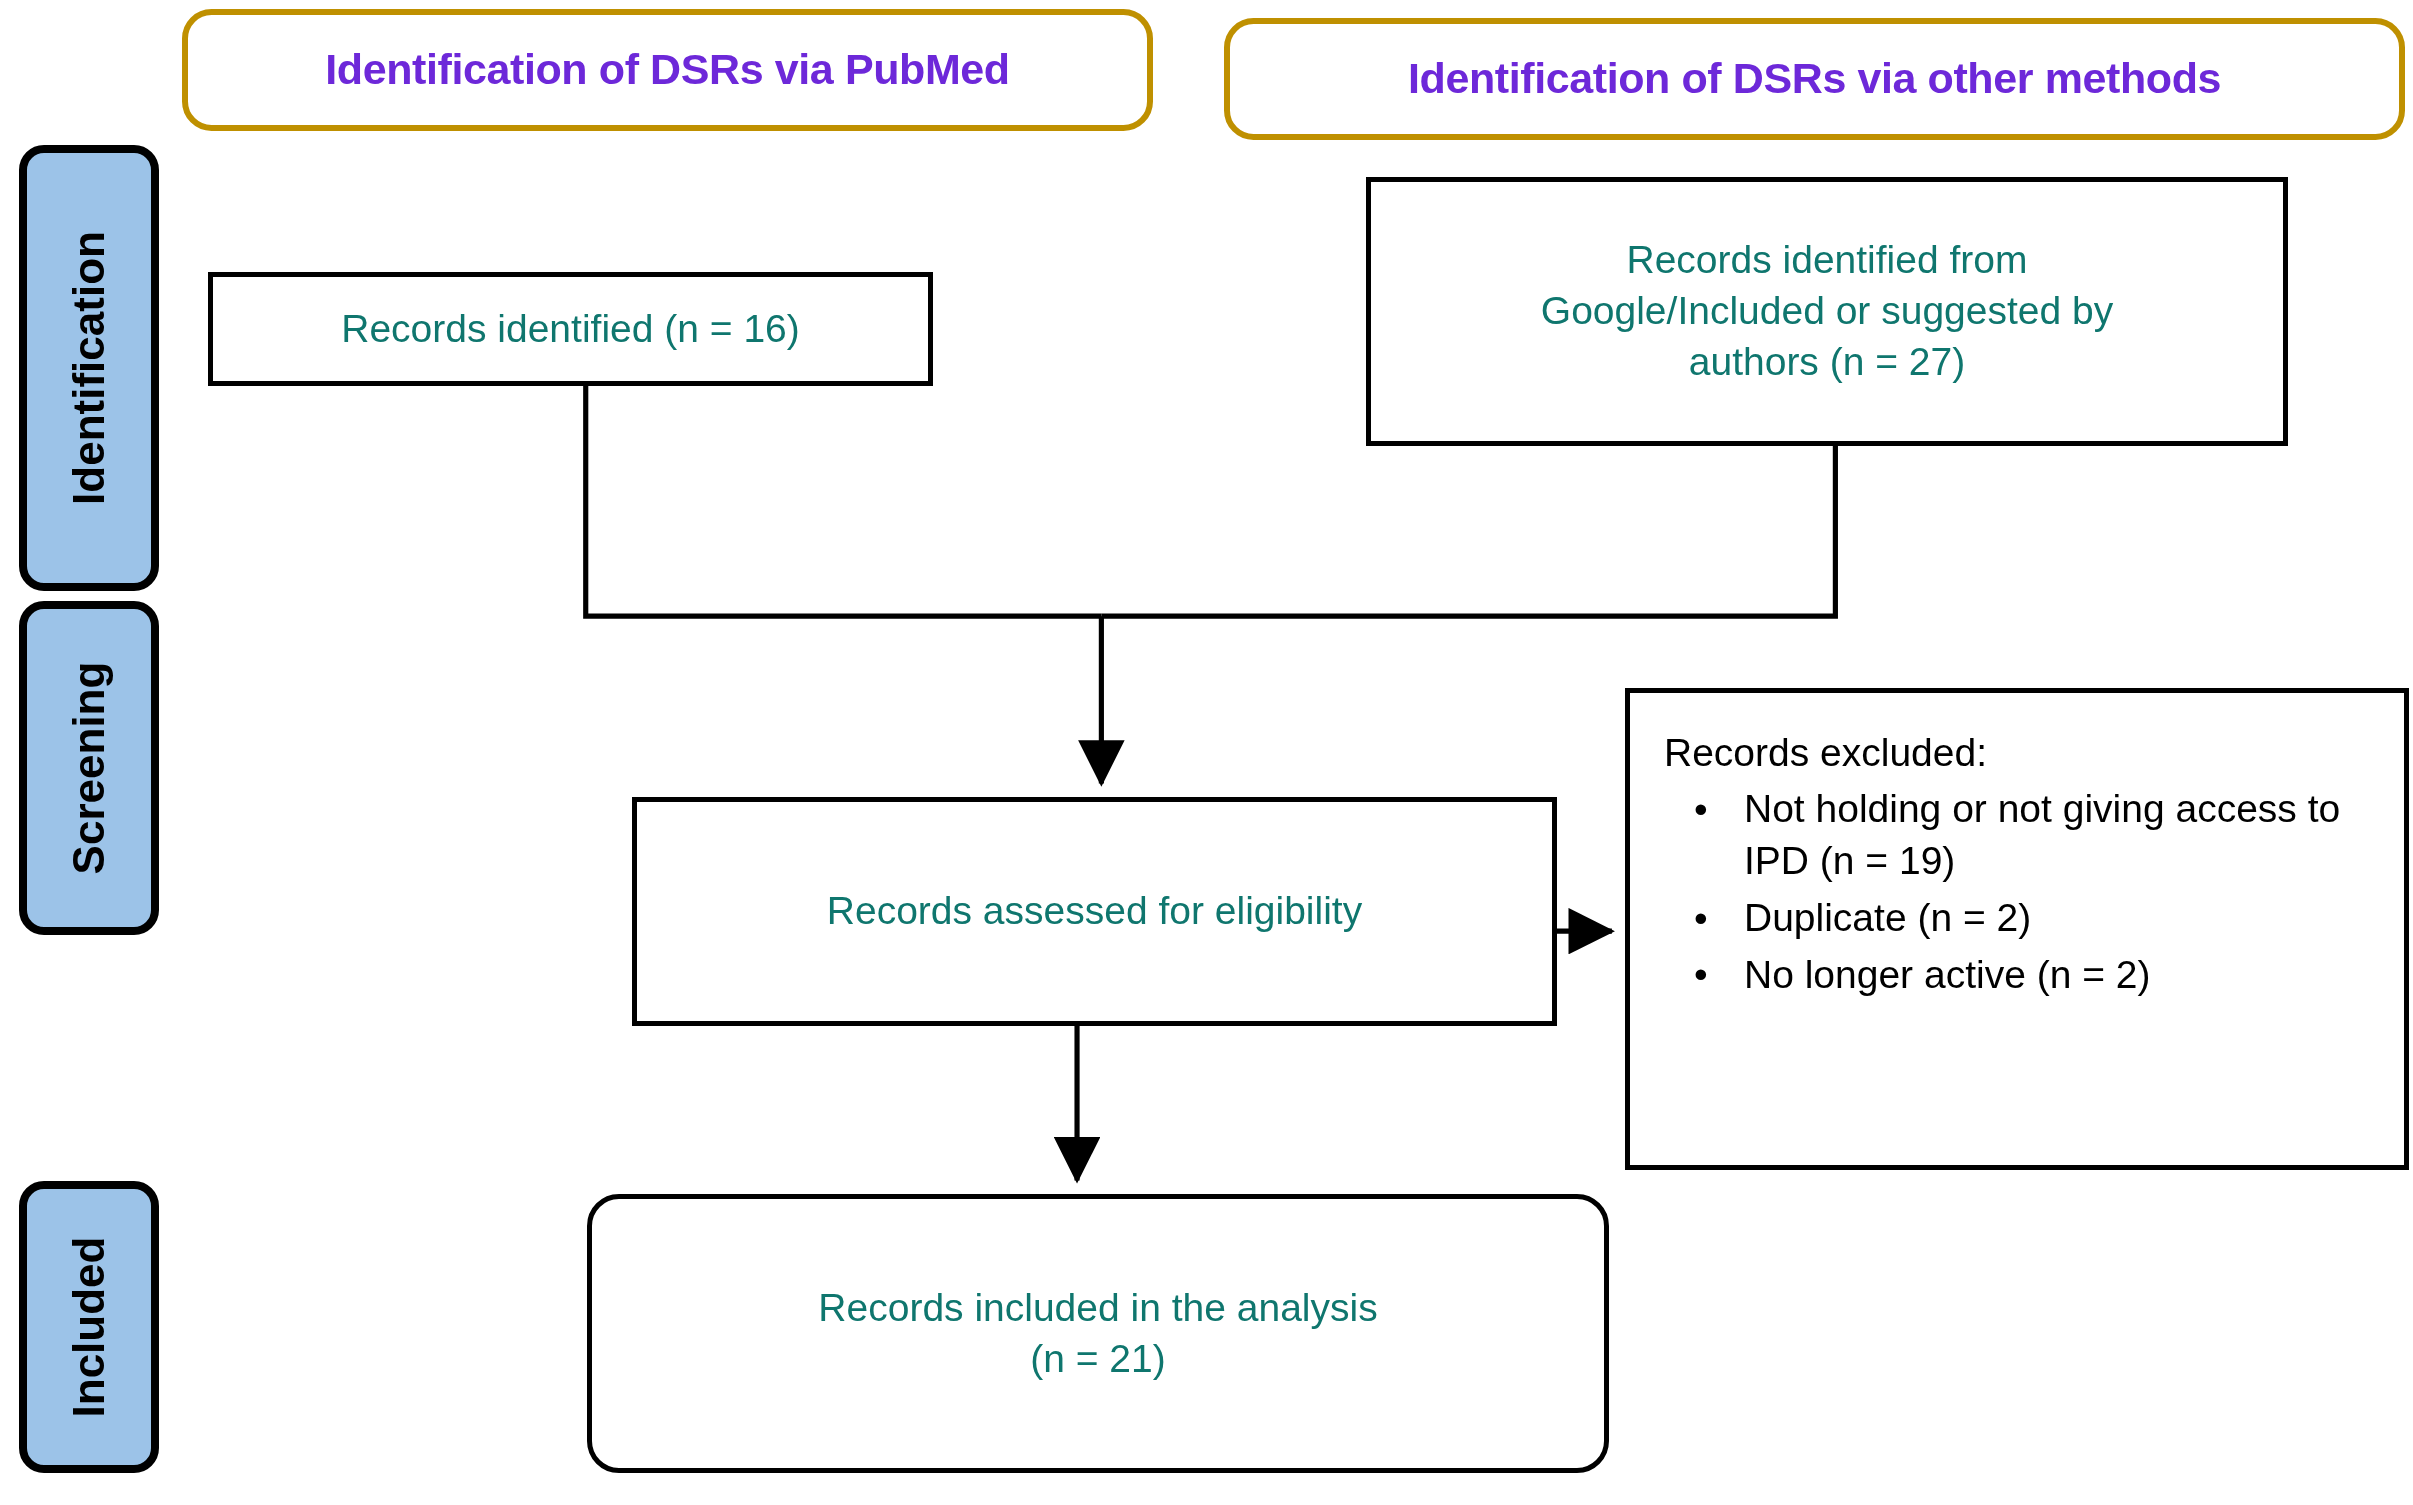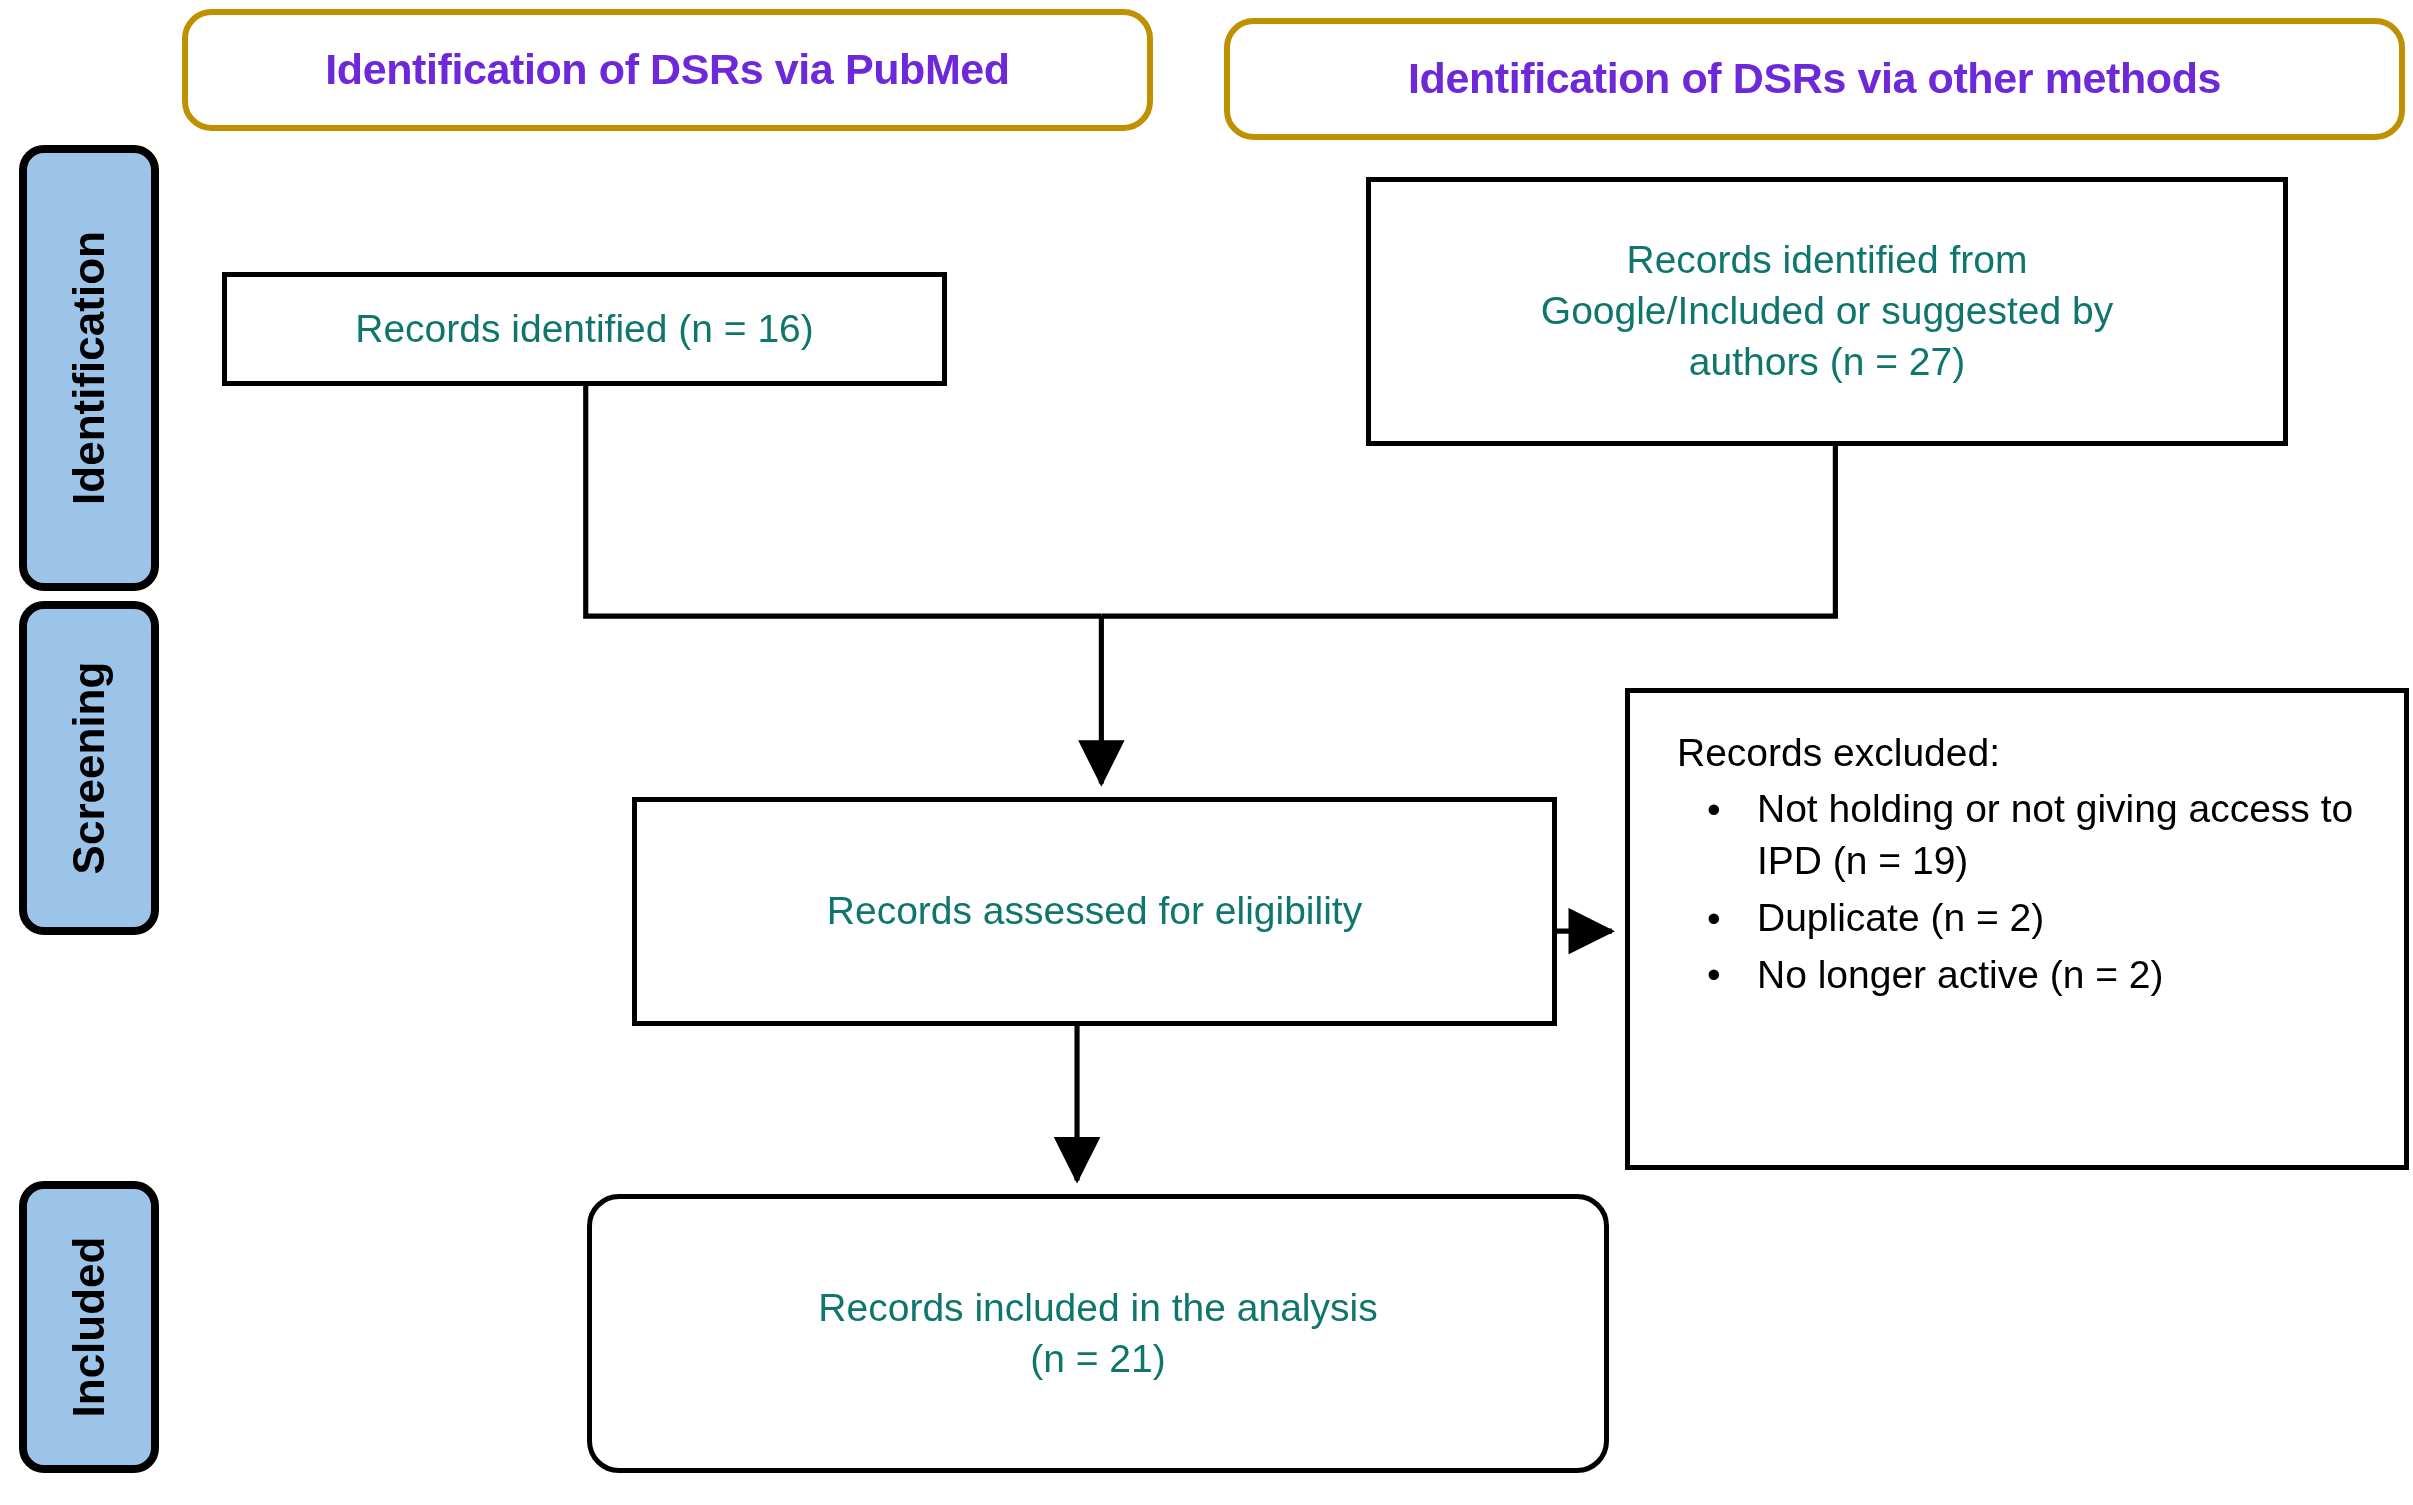--- a/index.html
+++ b/index.html
@@ -75,21 +75,21 @@
     color: #0f766e;
   }
 
   
   .excl-box {
     background: #ffffff;
     border: 5.2px solid #000000;
     display: flex;
     align-items: flex-start;
     justify-content: flex-start;
-    padding: 35px 22px 22px 47px;
+    padding: 35px 22px 22px 34px;
   }
   .excl-inner { width: 100%; }
   .excl-title {
     font-size: 39px;
     line-height: 1.30;
     color: #000000;
     margin: 0 0 4.4px 0;
   }
   ul.excl-list {
     margin: 0;
@@ -157,21 +157,21 @@
 
     <path d="M 2488,604 L 2488,835 L 1493,835" fill="none" stroke="#000000" stroke-width="7"></path>
 
     <path d="M 1493,835 L 1493,1062" fill="none" stroke="#000000" stroke-width="7" marker-end="url(#arrowhead)"></path>
 
     <path d="M 2110,1262 L 2185,1262" fill="none" stroke="#000000" stroke-width="7" marker-end="url(#arrowhead)"></path>
 
     <path d="M 1460,1390 L 1460,1600" fill="none" stroke="#000000" stroke-width="7" marker-end="url(#arrowhead)"></path>
   </svg>
 
-  <div class="abs flow-box" style="left:222px; top:272px; width:725px; height:114px;">
+  <div class="abs flow-box" style="left:208px; top:272px; width:725px; height:114px;">
     <div class="text">
       <div>Records identified (n = 16)</div>
     </div>
   </div>
 
   <div class="abs flow-box" style="left:1366px; top:177px; width:922px; height:269px;">
     <div class="text">
       <div>Records identified from</div>
       <div>Google/Included or suggested by</div>
       <div>authors (n = 27)</div>

